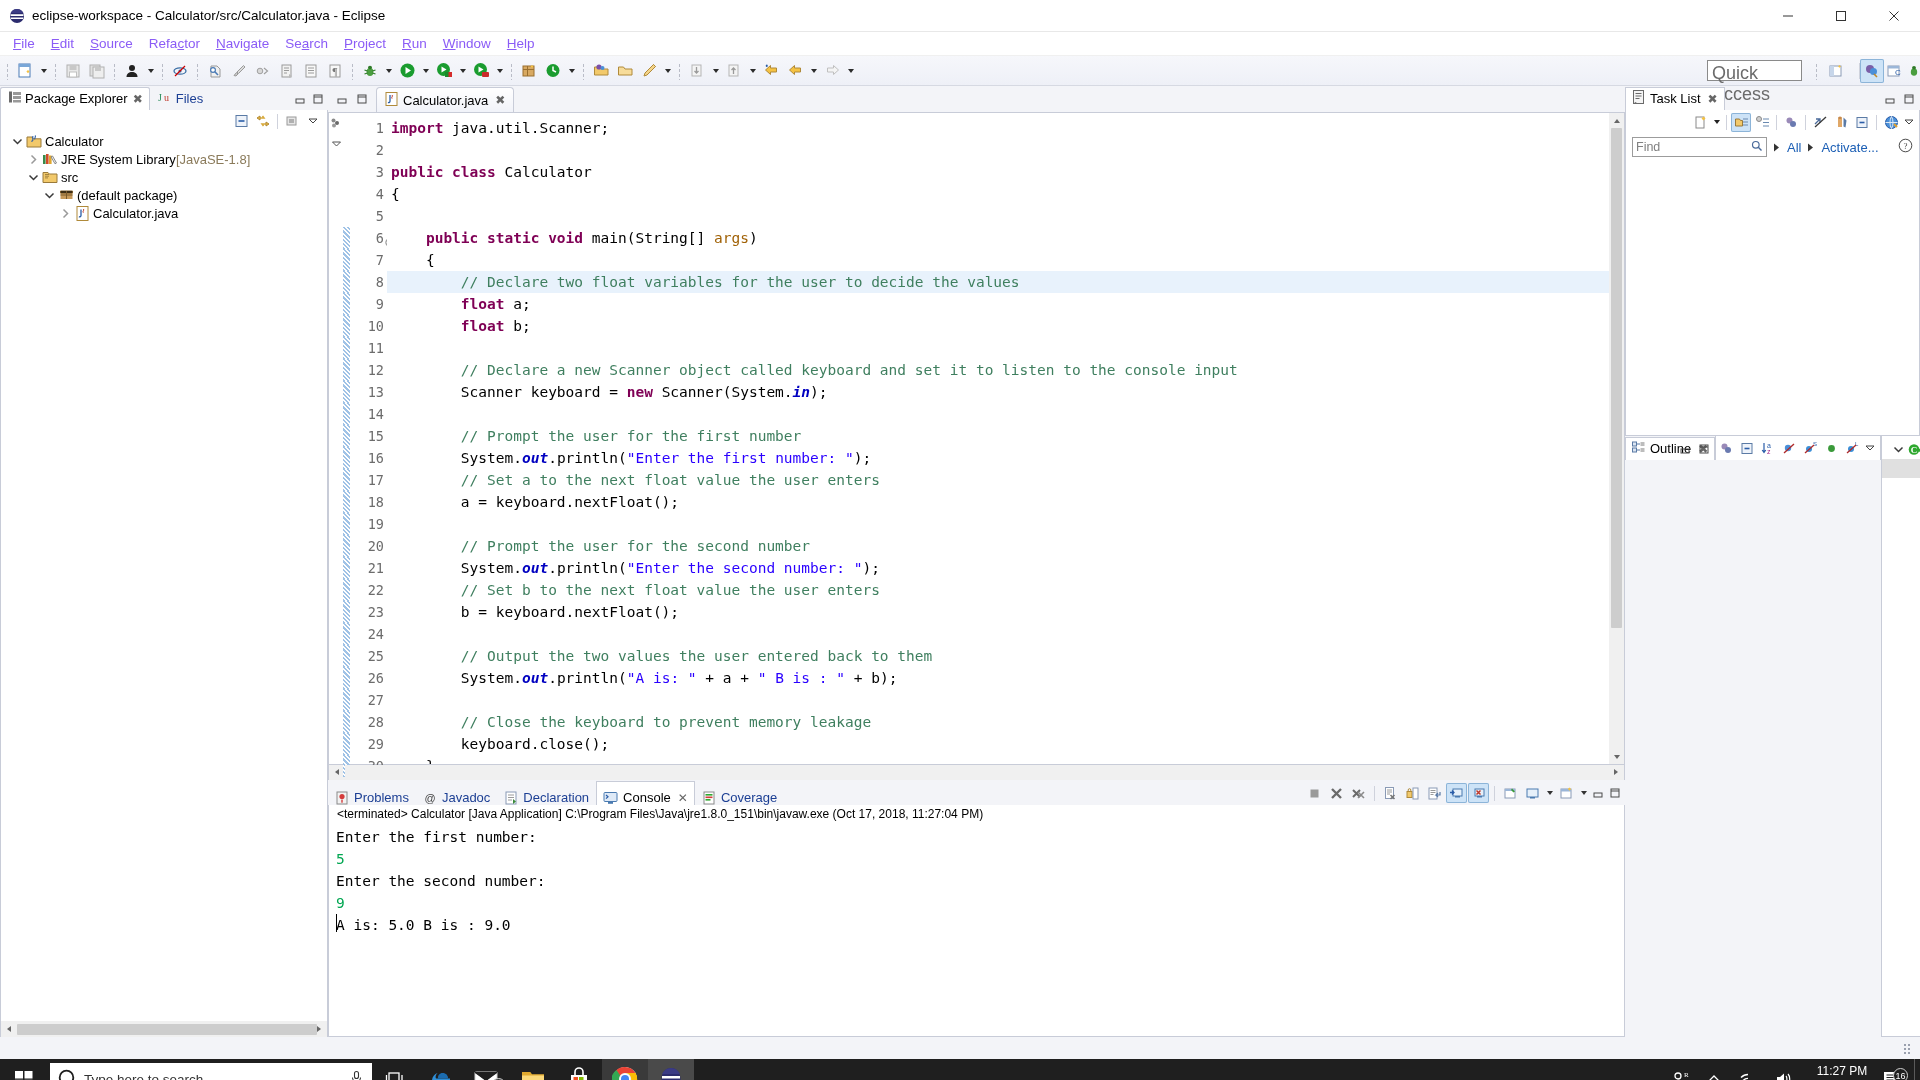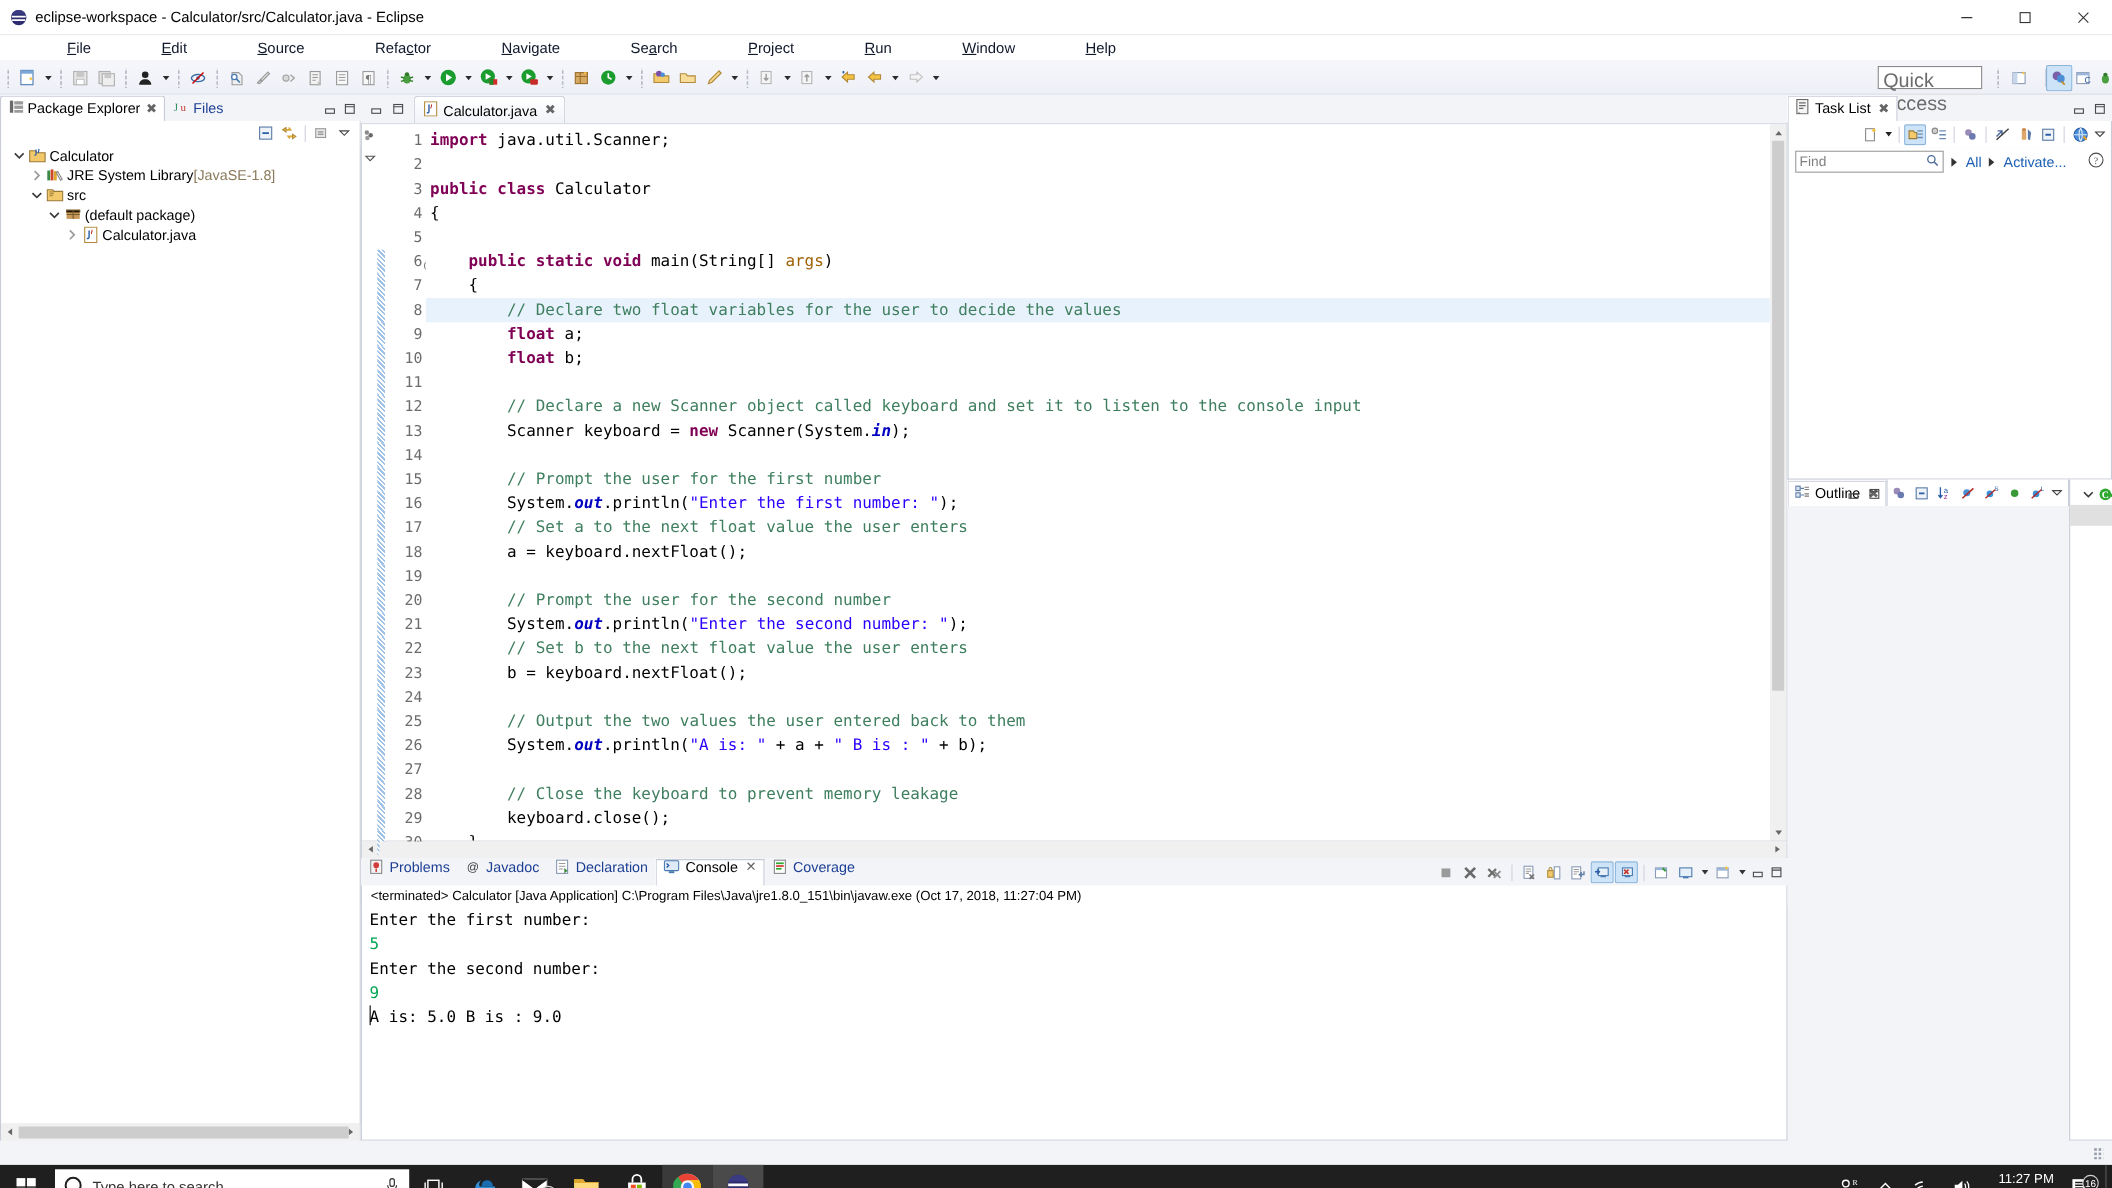--- a/index.html
+++ b/index.html
@@ -28,23 +28,22 @@
     color: #333;
   }
 
   
   .menubar {
     height: 24px; display: flex; align-items: center;
     background: #ffffff; padding-left: 5px;
     border-bottom: 1px solid #f0f0f0;
   }
   .menuitem {
-    padding: 2px 8px; font-size: 13.5px; color: #0f172a; cursor: default;
+    padding: 2px 8px; font-size: 13.5px; color: #8b5cf6; cursor: default;
     white-space: nowrap;
-    margin-left: 48px;
   }
   .menuitem u { text-decoration: underline; }
 
   
   .toolbar {
     height: 30px; display: flex; align-items: center;
     background: linear-gradient(to bottom, #f6f7fb 0%, #eef0f7 100%);
     border-bottom: 1px solid #d6d9e2;
     position: relative; padding-left: 2px;
   }
@@ -161,21 +160,21 @@
   .vsbar { width:15px; background:#f0f0f0; display:flex; flex-direction:column; }
   .vsarrow { height:15px;display:flex;align-items:center;justify-content:center; }
   .vstrack { flex:1; position:relative; }
   .vsthumb { position:absolute; left:2px; right:2px; top:0; height:500px; background:#cdcdcd; border-radius:1px; }
   .editorHScroll { height:15px; background:#f0f0f0; display:flex; align-items:center;
                    border-left:1px solid #c8ccd8;border-right:1px solid #c8ccd8;border-bottom:1px solid #c8ccd8;}
 
   
   .consolePanel { height: 257px; display:flex; flex-direction:column; background:#f3f4f8; }
   .consoleTabs { height:25px; display:flex; align-items:flex-end; position:relative; }
-  .ctab { height:24px; display:flex; align-items:flex-start; gap:5px; padding:0 7px; font-size:13px; color:#1c3f94;margin-top:28px; }
+  .ctab { height:24px; display:flex; align-items:flex-end; gap:5px; padding:0 7px; font-size:13px; color:#1c3f94;margin-top:28px; }
   .ctab.active {
     background:#ffffff; color:#000;
     box-shadow: inset 1px 0 0 #c8ccd8, inset -1px 0 0 #c8ccd8, inset 0 1px 0 #c8ccd8;
   }
   .ctabright { position:absolute; right:2px; bottom:2px; display:flex; align-items:center; gap:1px; }
   .cbtn { width:21px;height:20px;display:flex;align-items:center;justify-content:center;border-radius:2px; }
   .cbtn.on { background:#cde3f7; box-shadow: inset 0 0 0 1px #8cb4d8; }
   .consoleHeader {
     height:18px; background:#ffffff; font-size:12px; color:#000;
     padding-left:8px; line-height:18px; white-space:nowrap;

